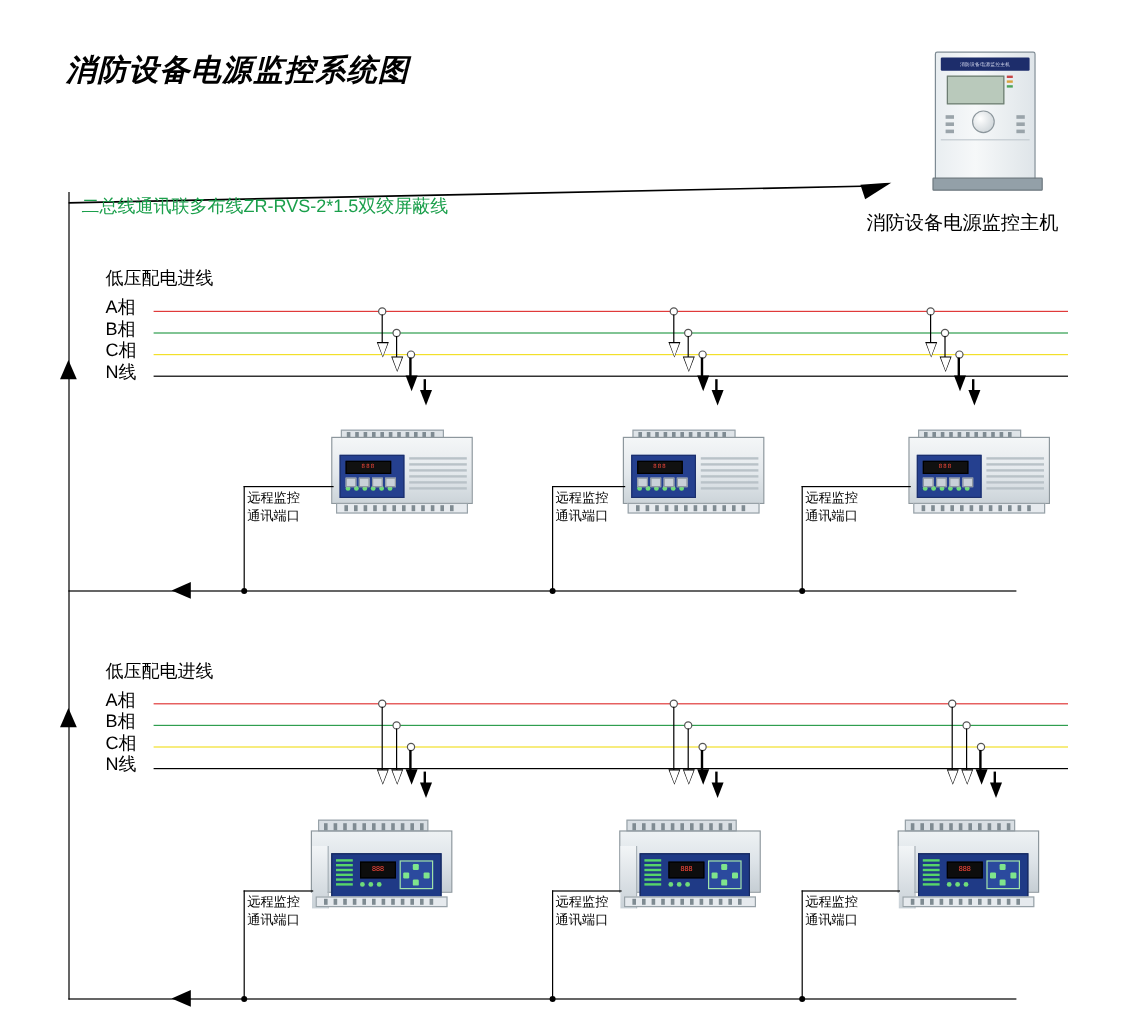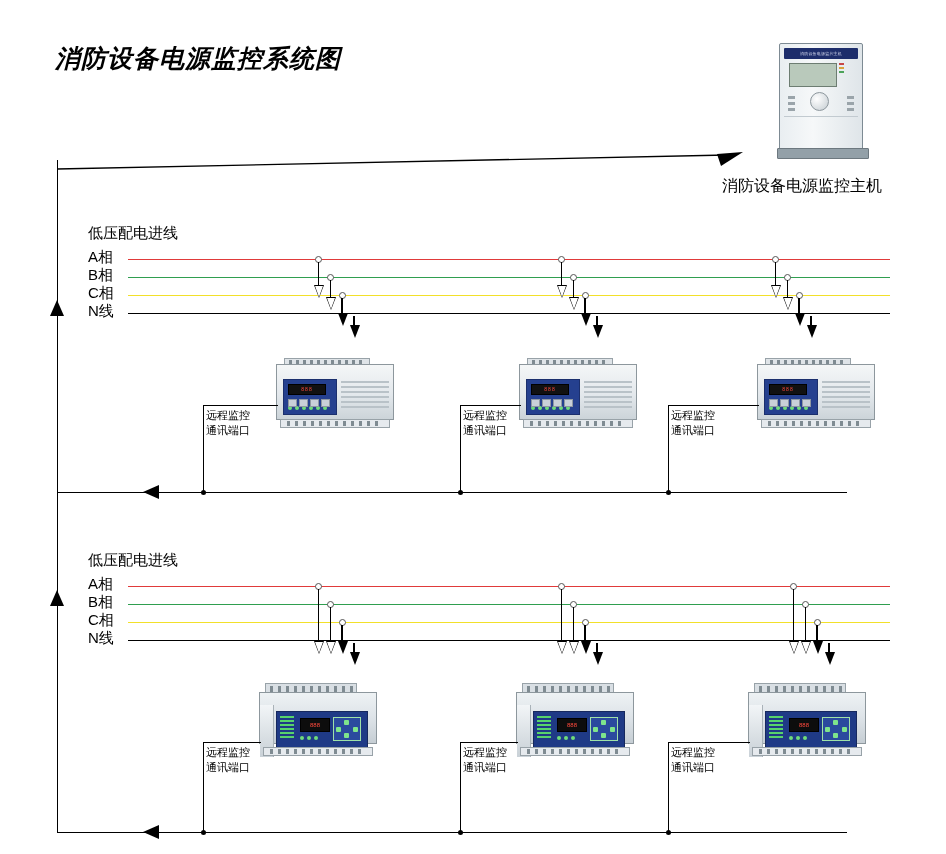--- a/index.html
+++ b/index.html
@@ -436,20 +436,21 @@
   </div>
   <div class="abs lbl-big" style="left:722px; top:176px;">消防设备电源监控主机</div>
 
 
   <div class="abs" style="left:57px; top:152px; width:686px; height:20px;">
     <svg width="686" height="20" viewBox="0 0 686 20">
       <line x1="0" y1="17" x2="670" y2="3" stroke="#000" stroke-width="1.4"></line>
       <polygon points="686,0 660,2 664,14" fill="#000"></polygon>
     </svg>
   </div>
+  <div class="abs lbl-green" style="left:68px; top:163px;">二总线通讯联多布线ZR-RVS-2*1.5双绞屏蔽线</div>
 
   <div class="abs vline" style="left:57px; top:160px; height:673px;"></div>
   <div class="abs arrow-up" style="left:50px; top:300px;"></div>
   <div class="abs arrow-up" style="left:50px; top:590px;"></div>
 
   <div class="abs lbl" style="left:88px; top:224px;">低压配电进线</div>
 
   <div class="abs lbl" style="left:88px; top:248px;">A相</div>
   <div class="abs lbl" style="left:88px; top:266px;">B相</div>
   <div class="abs lbl" style="left:88px; top:284px;">C相</div>

